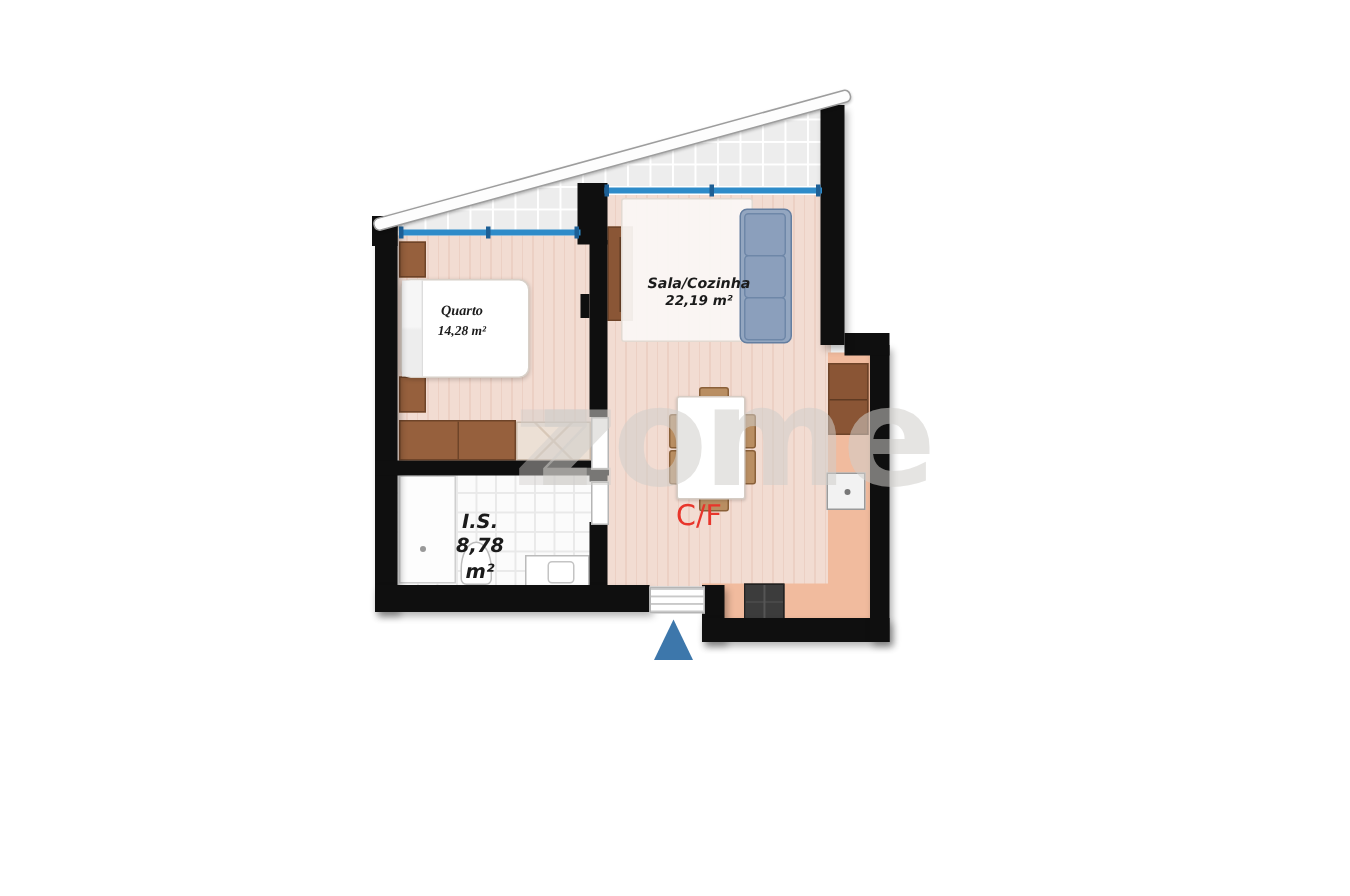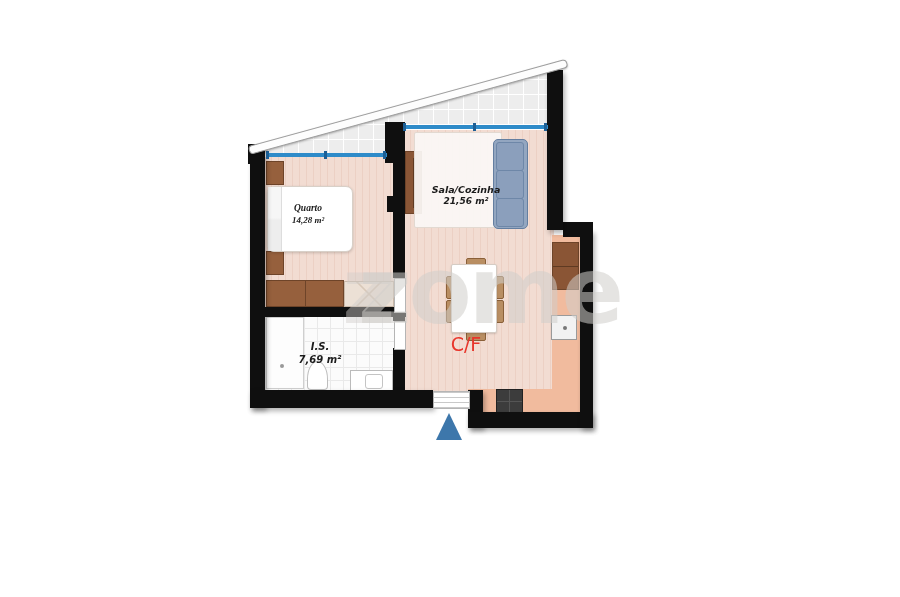--- a/index.html
+++ b/index.html
@@ -143,25 +143,25 @@
   <div class="abs" style="left:436px;top:413px;width:0;height:0;z-index:40;
               border-left:13px solid transparent;border-right:13px solid transparent;
               border-bottom:27px solid #3d77ab;"></div>
 
   <div class="abs lbl" style="left:262px;top:203px;width:92px;font-size:9.5px;font-family:Liberation Serif, serif;">
     <div>Quarto</div>
     <div class="a" style="font-size:9px;">14,28 m²</div>
   </div>
   <div class="abs lbl" style="left:420px;top:184px;width:92px;font-size:9.5px;">
     <div>Sala/Cozinha</div>
-    <div class="a" style="font-size:9px;">21,56 m²</div>
+    <div class="a" style="font-size:9px;">22,19 m²</div>
   </div>
-  <div class="abs lbl" style="left:295px;top:341px;width:50px;font-size:10px;">
+  <div class="abs lbl" style="left:295px;top:341px;width:50px;font-size:13px;">
     <div>I.S.</div>
-    <div class="a">7,69 m²</div>
+    <div class="a">8,78 m²</div>
   </div>
   <div class="abs" id="cf" style="left:441px;top:333px;width:50px;">C/F</div>
 
   <div class="abs" id="wm" style="left:342px;top:246px;width:250px;height:96px;">
     <span class="z2">z</span>
     <span class="main">zome</span>
   </div>
 
 </div>
 

